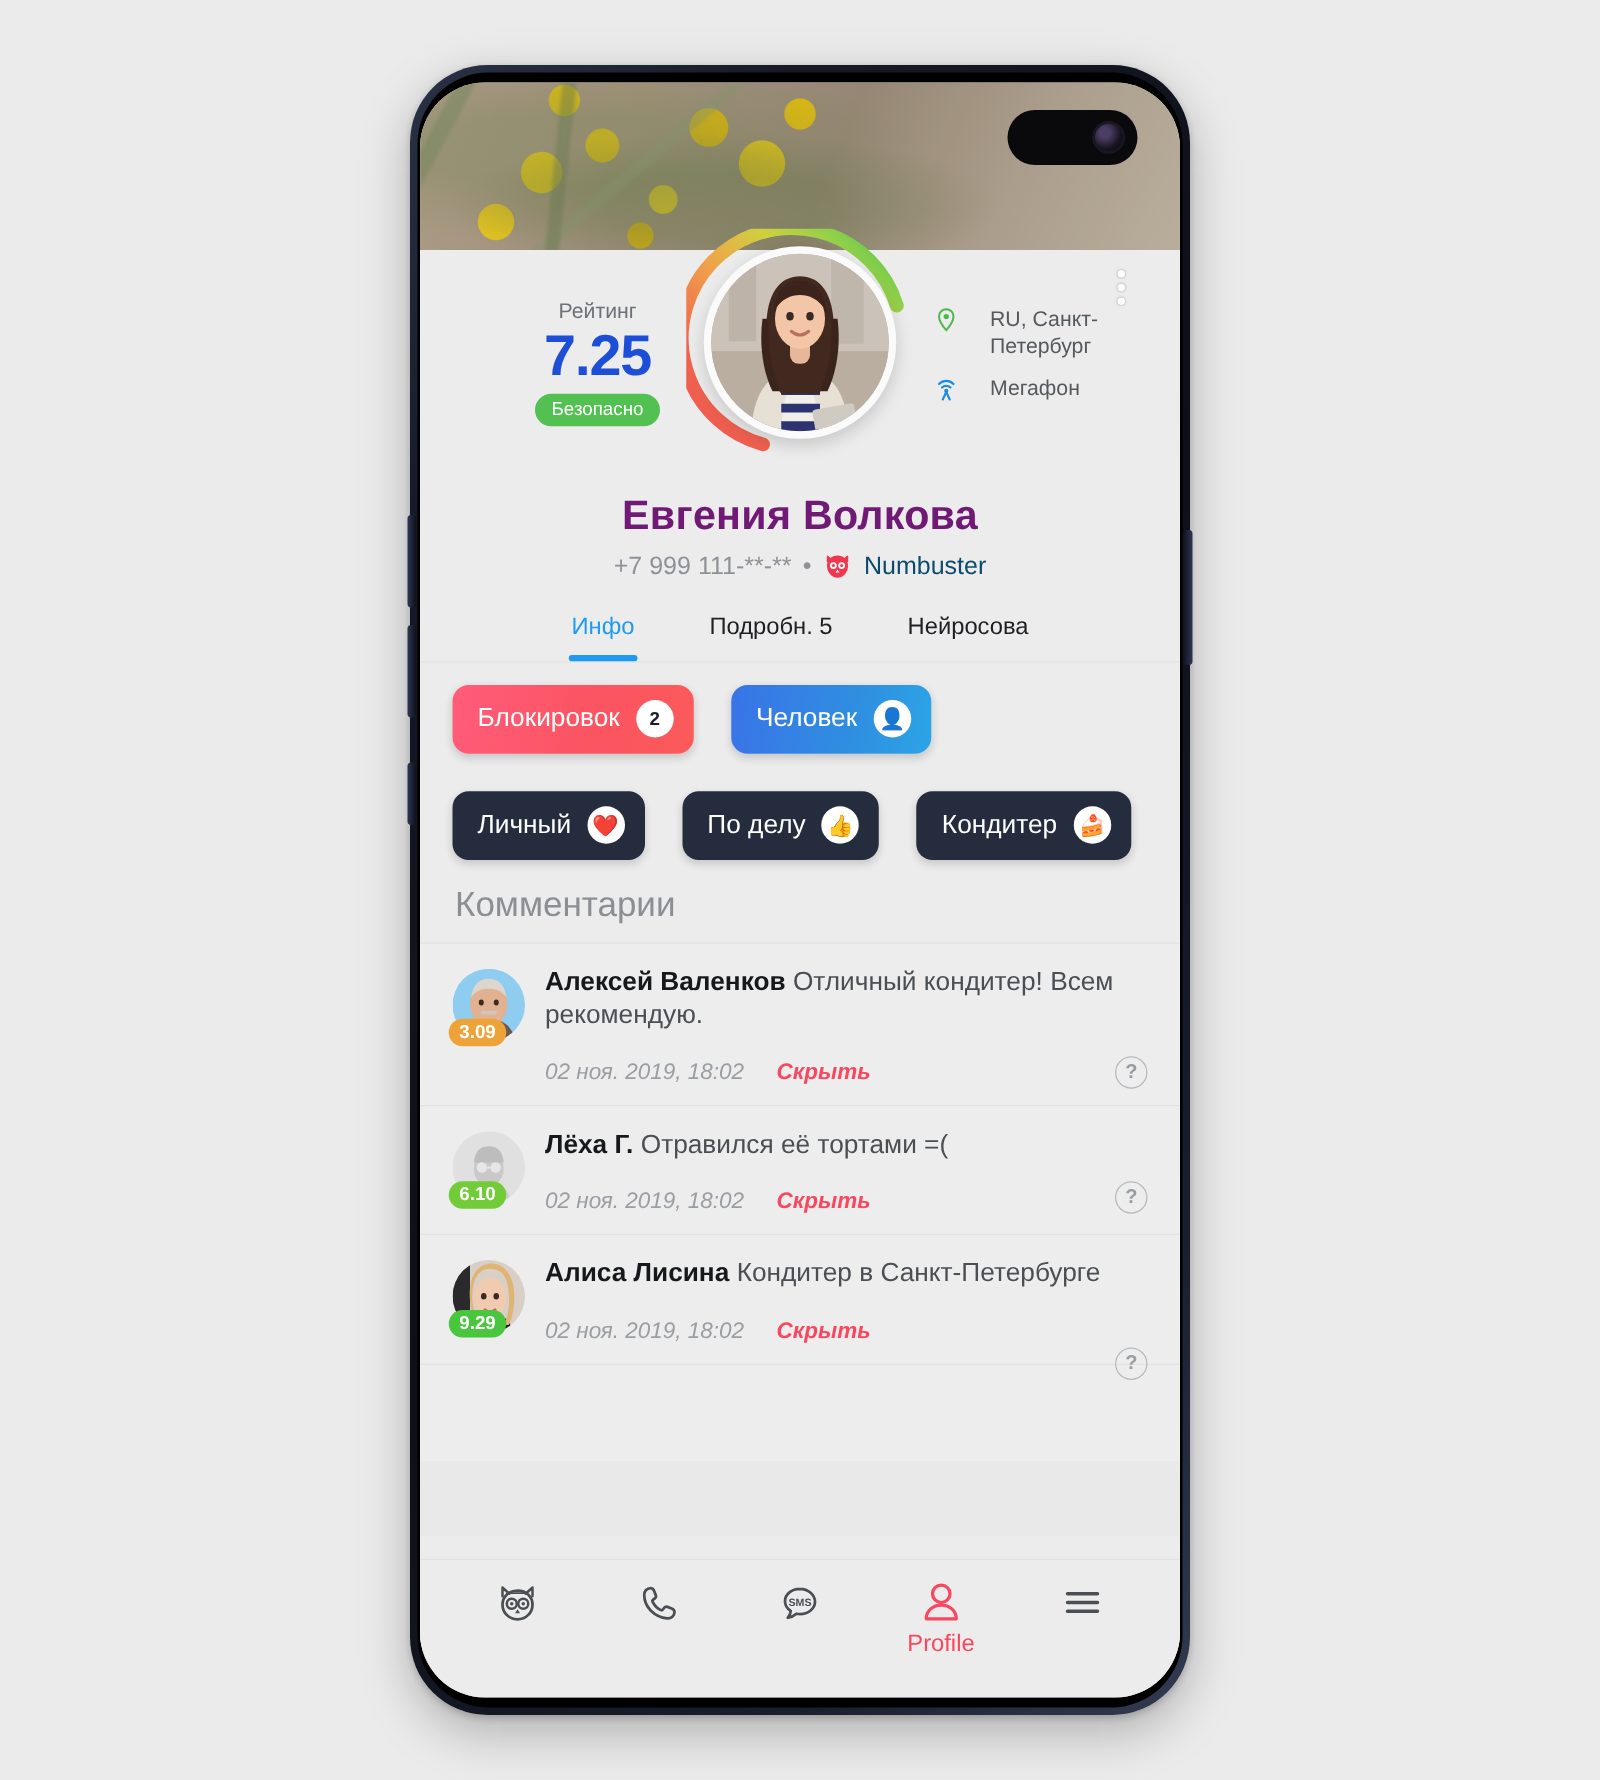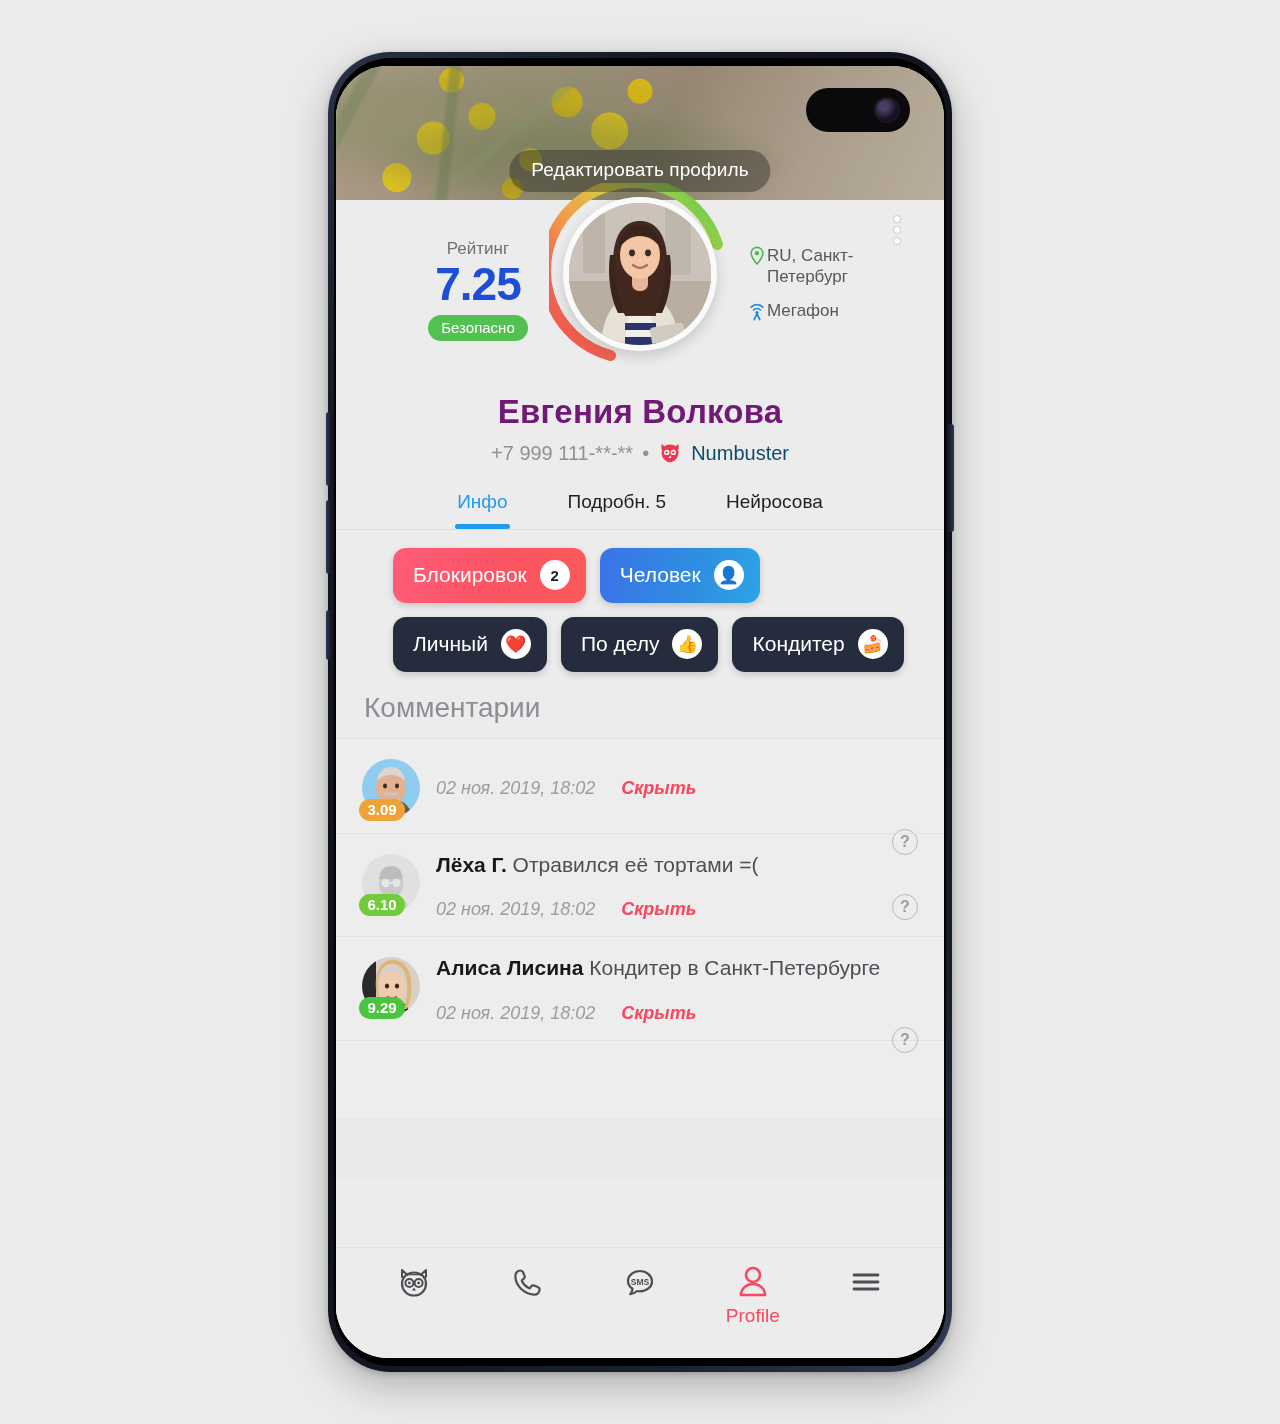--- a/index.html
+++ b/index.html
@@ -134,21 +134,21 @@
     border-radius: 50%; background: #fafafa;
     box-shadow: 0 5px 14px rgba(0,0,0,.16);
   }
   .avatar-photo {
     position: absolute; left: 20px; top: 20px; width: 142px; height: 142px;
     border-radius: 50%; overflow: hidden;
     background: linear-gradient(160deg,#cfc4b8,#b6a99b 45%,#c7bcae);
   }
 
   .meta-block { position: absolute; right: 28px; top: -10px; width: 168px; }
-  .meta-row { display: flex; gap: 1px; align-items: flex-start; margin-bottom: 12px; }
+  .meta-row { display: flex; gap: 26px; align-items: flex-start; margin-bottom: 12px; }
   .meta-row span.txt { font-size: 17px; color: #55595e; line-height: 1.25; }
   .ico { flex: 0 0 18px; width: 18px; height: 20px; margin-top: 1px; }
 
   
   .name-wrap { background: #ececec; text-align: center; padding-top: 6px; }
   .pname { font-size: 33px; font-weight: 700; color: #701a75; letter-spacing: .2px; }
   .pnum-row {
     margin-top: 10px; display: flex; justify-content: center; align-items: flex-end; gap: 9px;
     font-size: 20px; color: #8e9297;
   }
@@ -162,21 +162,21 @@
   }
   .tab { font-size: 19px; color: #1e2023; padding: 0 30px 16px; position: relative; white-space: nowrap; }
   .tab.active { color: #1e9bf0; font-weight: 400; }
   .tab.active::after {
     content:""; position:absolute; left: 28px; right: 28px; bottom: 0;
     height: 5px; border-radius: 3px; background: #1e9bf0;
   }
   .tabs-sep { height:1px; background: #dedede; }
 
   
-  .chips { padding: 18px 26px 6px; display: flex; flex-wrap: wrap; gap: 14px; background:#ececec;margin-left:31px; }
+  .chips { padding: 18px 26px 6px; display: flex; flex-wrap: wrap; gap: 30px; background:#ececec; }
   .chip {
     display: inline-flex; align-items: center; gap: 13px;
     padding: 12px 16px 13px 20px; border-radius: 13px;
     font-size: 21px; color: #fff;
     box-shadow: 0 3px 7px rgba(0,0,0,.16);
   }
   .chip.red  { background: linear-gradient(100deg,#ff5c7a 0%,#fb5462 55%,#fb5a5a 100%); }
   .chip.blue { background: linear-gradient(100deg,#3a73e8 0%,#2f8ee0 60%,#2ca4e6 100%); }
   .chip.dark { background: #242c3e; }
   .chip .pill {
@@ -244,21 +244,20 @@
   <div class="screen">
 
     <div class="cover">
       <div class="cover-veil"></div>
     </div>
 
     <div class="cutout">
       <div class="lens"></div>
     </div>
 
-    <div class="edit-pill">Редактировать профиль</div>
 
     <div class="kebab">
       <i></i>
       <i></i>
       <i></i>
     </div>
 
     <div class="sheet">
       <svg class="wave" viewBox="0 0 608 56" preserveAspectRatio="none">
         <path d="M0,22 C90,2 175,0 260,12 C350,25 430,46 520,52 C555,54 585,54 608,52 L608,56 L0,56 Z" fill="#ececec"></path>
@@ -403,20 +402,24 @@
                 <path d="M15 23 C16 12 22 8 29 8 C36 8 42 12 43 23 C40 18 35 16 29 16 C23 16 18 18 15 23z" fill="#ddd6cf"></path>
                 <ellipse cx="23" cy="27" rx="2" ry="2.4" fill="#3b2c23"></ellipse>
                 <ellipse cx="35" cy="27" rx="2" ry="2.4" fill="#3b2c23"></ellipse>
                 <path d="M20 39 Q29 46 38 39 Q34 48 29 48 Q24 48 20 39z" fill="#cfc7bf"></path>
                 <path d="M24 35 h10" stroke="#cfc7bf" stroke-width="3" stroke-linecap="round"></path>
               </svg>
             </div>
             <div class="cav-badge" style="background:#eda338">3.09</div>
           </div>
           <div class="cbody">
+            <div class="ctext">
+              <b>Алексей Валенков</b>
+              <span>Отличный кондитер! Всем рекомендую.</span>
+            </div>
             <div class="cmeta">
               <span class="cdate">02 ноя. 2019, 18:02</span>
               <span class="chide">Скрыть</span>
             </div>
           </div>
           <div class="cq" style="top:90px">?</div>
         </div>
 
         <div class="crow">
           <div class="cav">

